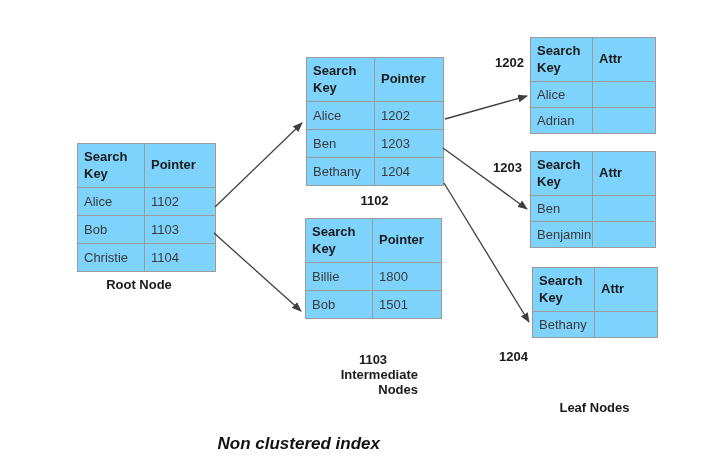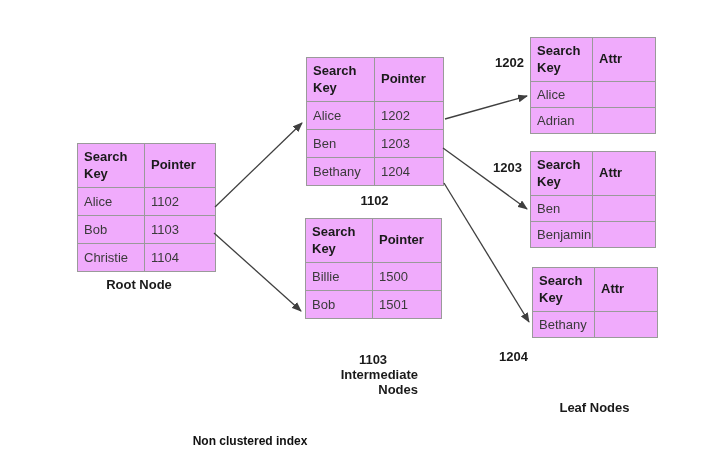--- a/index.html
+++ b/index.html
@@ -1,39 +1,39 @@
 <!DOCTYPE html>
 <html><head>
 <meta charset="utf-8">
 <style>
   html,body{margin:0;padding:0;background:#fff;}
   .canvas{
     position:relative;width:720px;height:469px;background:#ffffff;
     font-family:"Liberation Sans",sans-serif;overflow:hidden;
   }
   table.node{
-    position:absolute;border-collapse:collapse;table-layout:fixed;background:#f0abfc;
+    position:absolute;border-collapse:collapse;table-layout:fixed;background:#7dd3fc;
   }
   table.node td{
     border:1px solid #9a9a9a;font-size:13px;color:#3a3a3a;
     padding:2px 6px;vertical-align:middle;overflow:hidden;white-space:normal;
   }
   table.node tr.hdr td{font-weight:bold;color:#1a1a1a;line-height:1.25;}
   tr.hdr{height:44px;}
   tr.r{height:28px;}
   tr.rl{height:26px;}
   .cap{
     position:absolute;font-weight:bold;font-size:13px;color:#1a1a1a;text-align:center;
   }
   .sidelab{
     position:absolute;font-weight:bold;font-size:13px;color:#1a1a1a;text-align:right;width:44px;
   }
   .title{
-    position:absolute;left:120px;top:434px;width:260px;text-align:center;
-    font-weight:bold;font-size:12px;color:#111;
+    position:absolute;left:120px;top:434px;width:260px;text-align:right;
+    font-weight:bold;font-size:17px;color:#111;font-style:italic;
   }
   svg.arrows{position:absolute;left:0;top:0;pointer-events:none;}
 </style>
 </head>
 <body>
 
 <div class="canvas">
 
   <table class="node" style="left:77px;top:143px;width:138px;">
     <colgroup>
@@ -92,21 +92,21 @@
         <col style="width:67px">
         <col style="width:69px">
       </colgroup>
     <tbody>
         <tr class="hdr">
       <td>Search Key</td>
       <td>Pointer</td>
     </tr>
     <tr class="r">
       <td>Billie</td>
-      <td>1500</td>
+      <td>1800</td>
     </tr>
     <tr class="r">
       <td>Bob</td>
       <td>1501</td>
     </tr>
   </tbody>
     </table>
   <div class="cap" style="left:305px;top:352px;width:136px;">1103</div>
   <div class="cap" style="left:328px;top:367px;width:90px;line-height:15px;text-align:right;">Intermediate Nodes</div>
 

